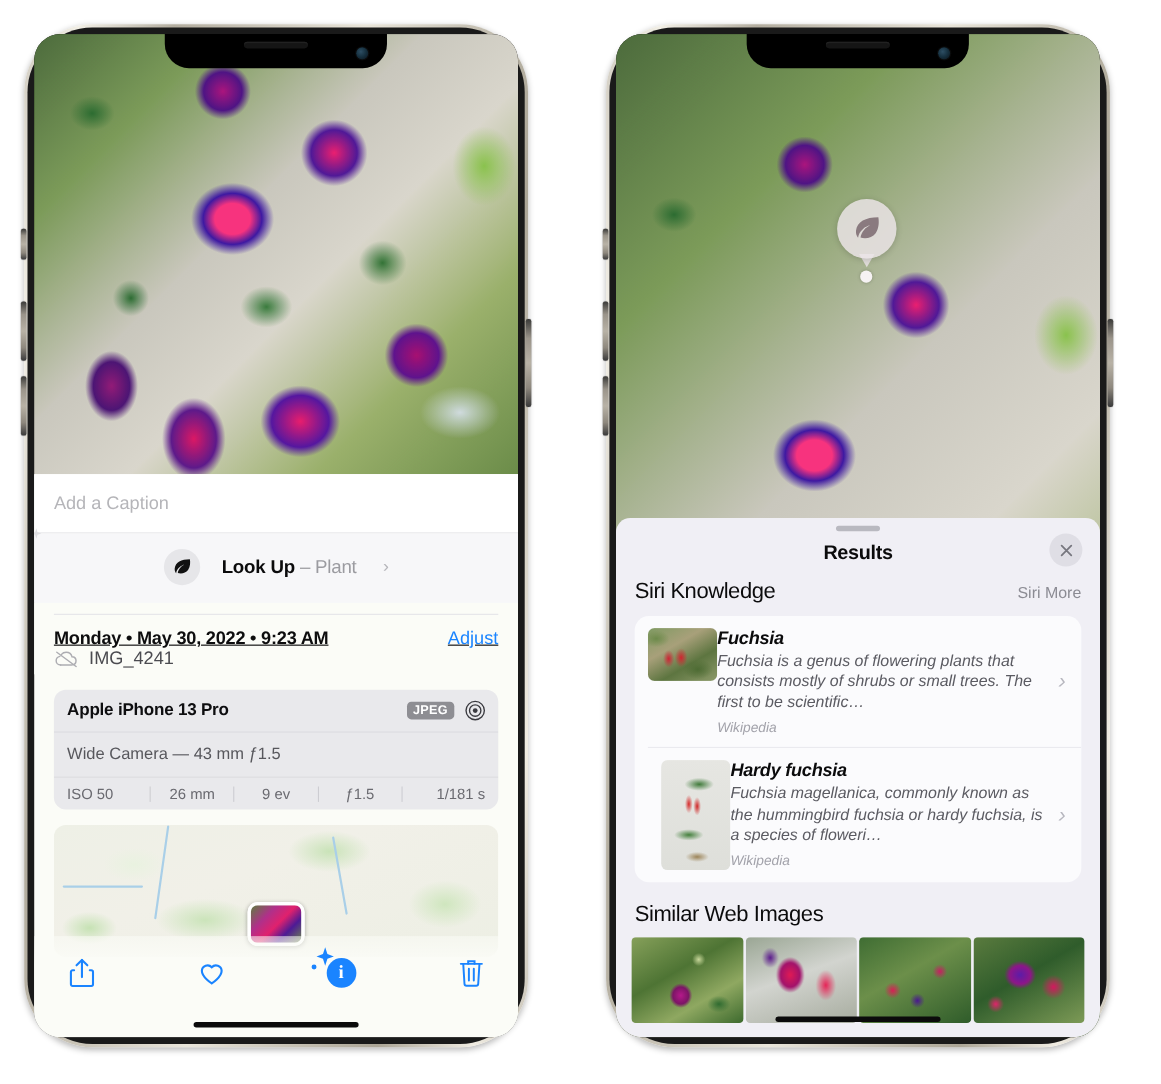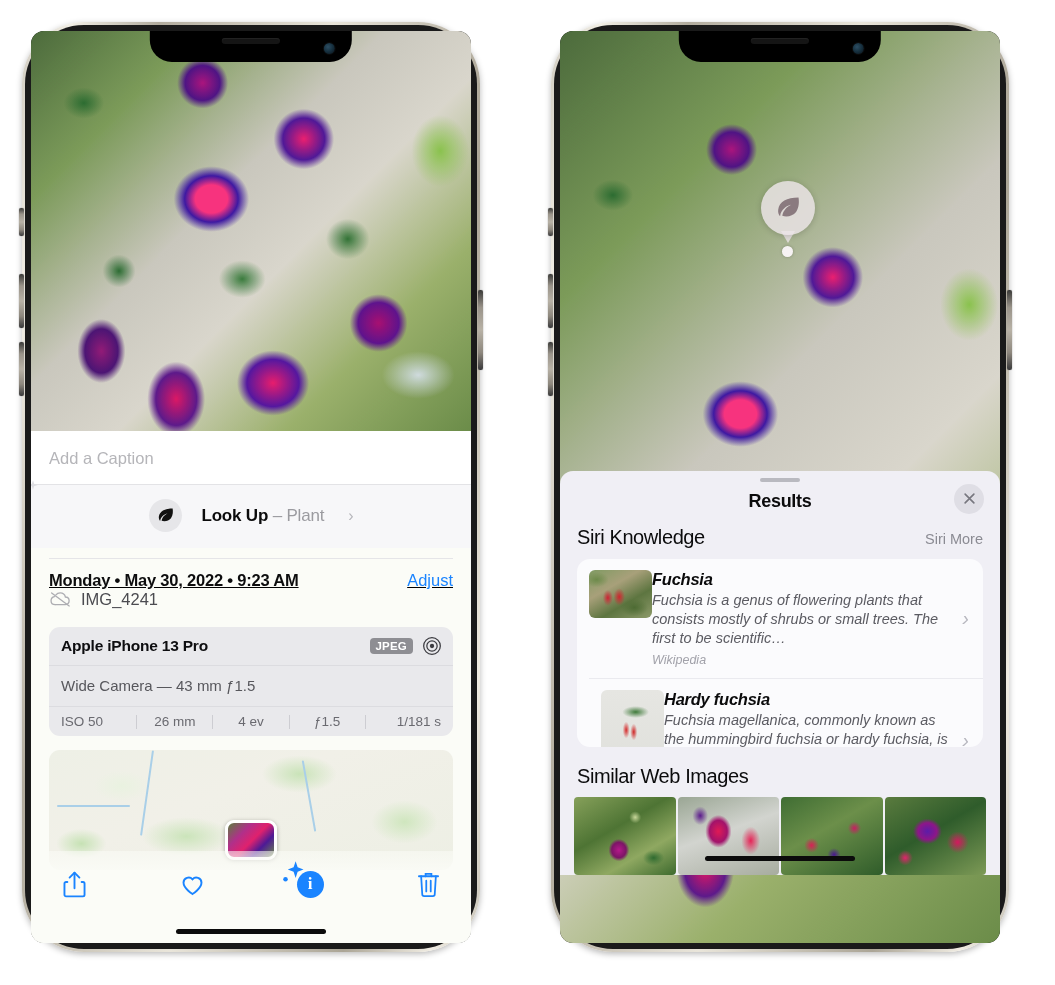--- a/index.html
+++ b/index.html
@@ -19,21 +19,21 @@
     background: linear-gradient(100deg,#cfcabf 0%,#f2efe6 8%,#b2ac9e 22%,#e9e5da 50%,#aba596 78%,#f0ece2 92%,#c8c3b7 100%);
     box-shadow: 0 2px 6px rgba(0,0,0,.28);
   }
   .phone-band {
     position: absolute; inset: 3px;
     border-radius: 59px;
     background: #1a1a1a;
   }
   .phone-screen {
     position: absolute; inset: 9px;
-    border-radius: 13px;
+    border-radius: 24px;
     overflow: hidden;
     background: #000;
   }
   .btn-side {
     position: absolute;
     background: linear-gradient(180deg,#3a3a38,#9a948a 22%,#b8b2a6 50%,#8e887e 78%,#39393a);
     border-radius: 2px;
     box-shadow: 0 0 1px rgba(0,0,0,.6);
   }
   .btn-left { left: -3px; width: 5px; }
@@ -365,21 +365,21 @@
             </span>
           </div>
           <div class="cam-body">
             <div class="cam-line">Wide Camera — 43 mm ƒ1.5</div>
           </div>
           <div class="cam-foot">
             <span class="cell">ISO 50</span>
             <span class="divider"></span>
             <span class="cell">26 mm</span>
             <span class="divider"></span>
-            <span class="cell">4 ev</span>
+            <span class="cell">9 ev</span>
             <span class="divider"></span>
             <span class="cell">ƒ1.5</span>
             <span class="divider"></span>
             <span class="cell">1/181 s</span>
           </div>
         </div>
 
         <div class="map-card">
           <div class="map-river" style="left:24%; top:0; width:2px; height:72%; transform:rotate(8deg); border-radius:2px;"></div>
           <div class="map-river" style="left:64%; top:8%; width:2px; height:60%; transform:rotate(-10deg); border-radius:2px;"></div>
@@ -440,21 +440,21 @@
       </div>
 
       <div class="lookup-bubble" style="left:201px; top:150px;">
         <svg viewBox="0 0 24 24" fill="currentColor">
             <path d="M21 3C11 3 4.5 6.5 3.6 13.4c-.3 2.3.4 4.3 1.6 5.6.3-2.6 1.6-5 3.9-6.9 2.6-2.2 5.9-3 5.9-3s-3 1.4-5 3.6c-1.6 1.8-2.6 3.9-2.9 6 4 1.4 9.1.2 11.8-3.3C21.6 11.4 21.6 6.5 21 3z"></path>
           </svg>
       </div>
       <div class="bubble-tail" style="left:221px; top:200px;"></div>
       <div class="bubble-dot" style="left:222px; top:215px;"></div>
 
-      <div class="results-sheet" style="top:440px; height:404px;">
+      <div class="results-sheet" style="top:440px; height:472px;">
         <div class="grabber"></div>
         <div class="results-head">
           <span class="results-title">Results</span>
           <span class="close-btn">
             <svg viewBox="0 0 24 24" fill="none" stroke="currentColor" stroke-width="2.6" stroke-linecap="round">
               <path d="M5 5l14 14M19 5L5 19"></path>
             </svg>
           </span>
         </div>
 

